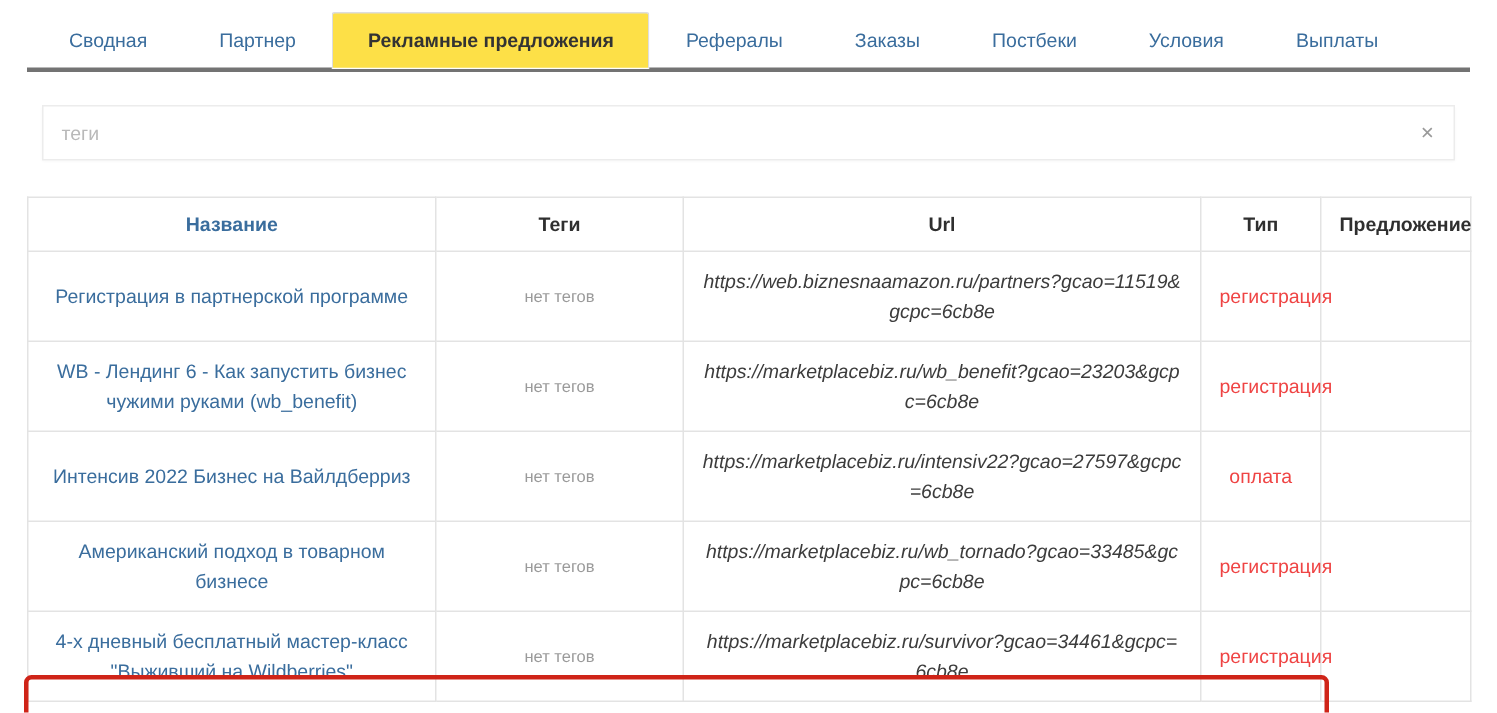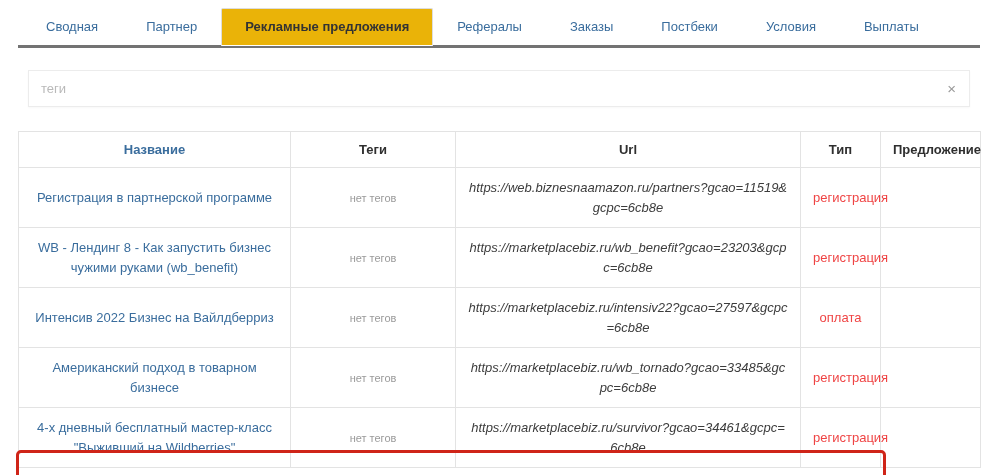--- a/index.html
+++ b/index.html
@@ -35,21 +35,21 @@
     color: #3a6d9d;
     text-decoration: none;
     cursor: pointer;
     border: 1px solid transparent;
     margin-bottom: -1px;
     white-space: nowrap;
   }
   .tab.active {
     color: #333;
     font-weight: 700;
-    background: #eab308;
+    background: #fde047;
     border: 1px solid #ddd;
     border-bottom: 1px solid #fff;
     border-radius: 2px 2px 0 0;
   }
 
   
   .filter-box {
     margin: 22px 10px 0 10px;
     height: 37px;
     border: 1px solid #ececec;
@@ -167,21 +167,21 @@
     </thead>
     <tbody>
         <tr>
           <td class="name-cell"><a>Регистрация в партнерской программе</a></td>
           <td class="tags-cell">нет тегов</td>
           <td class="url-cell">https://web.biznesnaamazon.ru/partners?gcao=11519&amp;gcpc=6cb8e</td>
           <td class="type-cell">регистрация</td>
           <td class="offer-cell"></td>
         </tr>
         <tr>
-          <td class="name-cell"><a>WB - Лендинг 8 - Как запустить бизнес чужими руками (wb_benefit)</a></td>
+          <td class="name-cell"><a>WB - Лендинг 6 - Как запустить бизнес чужими руками (wb_benefit)</a></td>
           <td class="tags-cell">нет тегов</td>
           <td class="url-cell">https://marketplacebiz.ru/wb_benefit?gcao=23203&amp;gcpc=6cb8e</td>
           <td class="type-cell">регистрация</td>
           <td class="offer-cell"></td>
         </tr>
         <tr>
           <td class="name-cell"><a>Интенсив 2022 Бизнес на Вайлдберриз</a></td>
           <td class="tags-cell">нет тегов</td>
           <td class="url-cell">https://marketplacebiz.ru/intensiv22?gcao=27597&amp;gcpc=6cb8e</td>
           <td class="type-cell">оплата</td>

